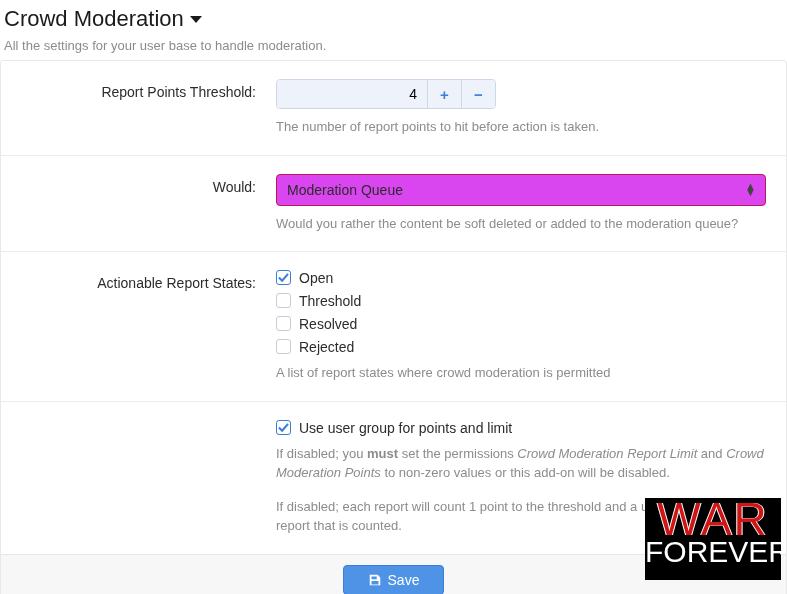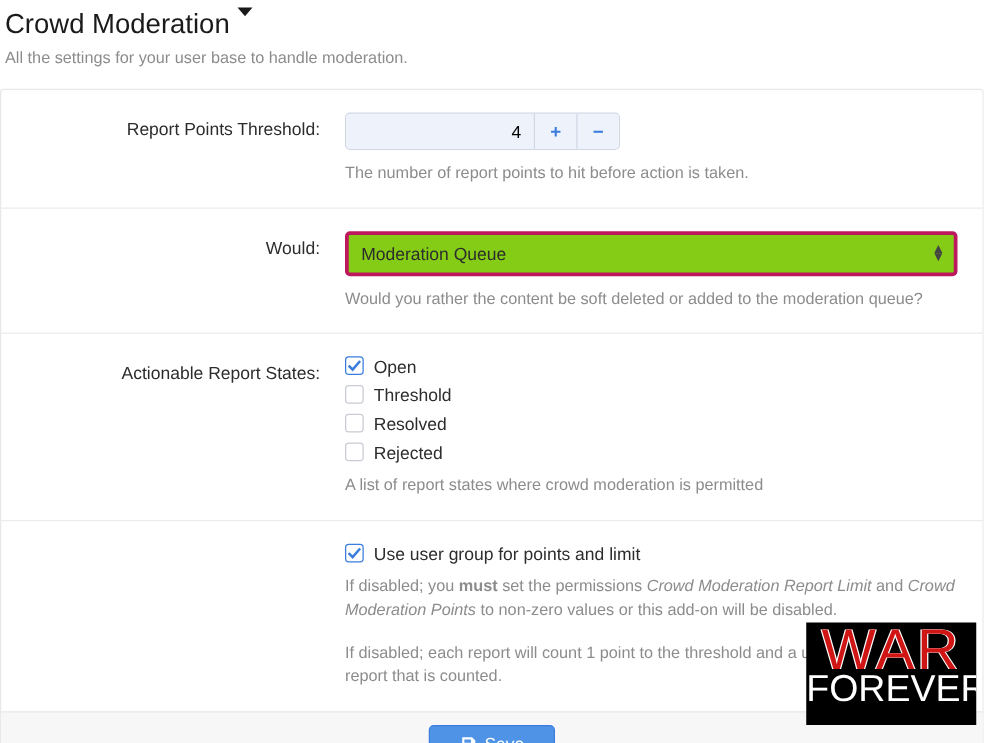--- a/index.html
+++ b/index.html
@@ -9,33 +9,33 @@
       color: #2c2c2c;
       background: #fff;
       width: 787px;
     }
     .header { padding: 6px 0 0 4px; }
     .title {
       font-size: 22px;
       font-weight: 400;
       color: #1a1a1a;
       display: flex;
-      align-items: flex-start;
+      align-items: center;
       gap: 6px;
     }
     .caret-down {
       width: 0; height: 0;
       border-left: 6px solid transparent;
       border-right: 6px solid transparent;
       border-top: 7px solid #1a1a1a;
     }
     .subtitle {
       color: #8c8c8c;
       font-size: 13px;
-      margin: 6px 0 18px 4px;
+      margin: 6px 0 7px 4px;
     }
     .panel {
       border: 1px solid #e8e8e8;
       border-radius: 3px;
     }
     .form-row {
       display: flex;
       padding: 18px 20px;
       border-bottom: 1px solid #ececec;
       gap: 20px;
@@ -79,23 +79,23 @@
     }
     .help-text {
       color: #8c8c8c;
       font-size: 13px;
       margin-top: 8px;
       line-height: 1.5;
     }
     .select {
       width: 100%;
       padding: 7px 10px;
-      border: 3px solid #be185d;
+      border: 1px solid #be185d;
       border-radius: 4px;
-      background: #84cc16;
+      background: #d946ef;
       font-size: 14px;
       color: #2c2c2c;
       appearance: none;
       position: relative;
     }
     .select-wrap { position: relative; }
     .select-arrows {
       position: absolute;
       right: 10px;
       top: 50%;

